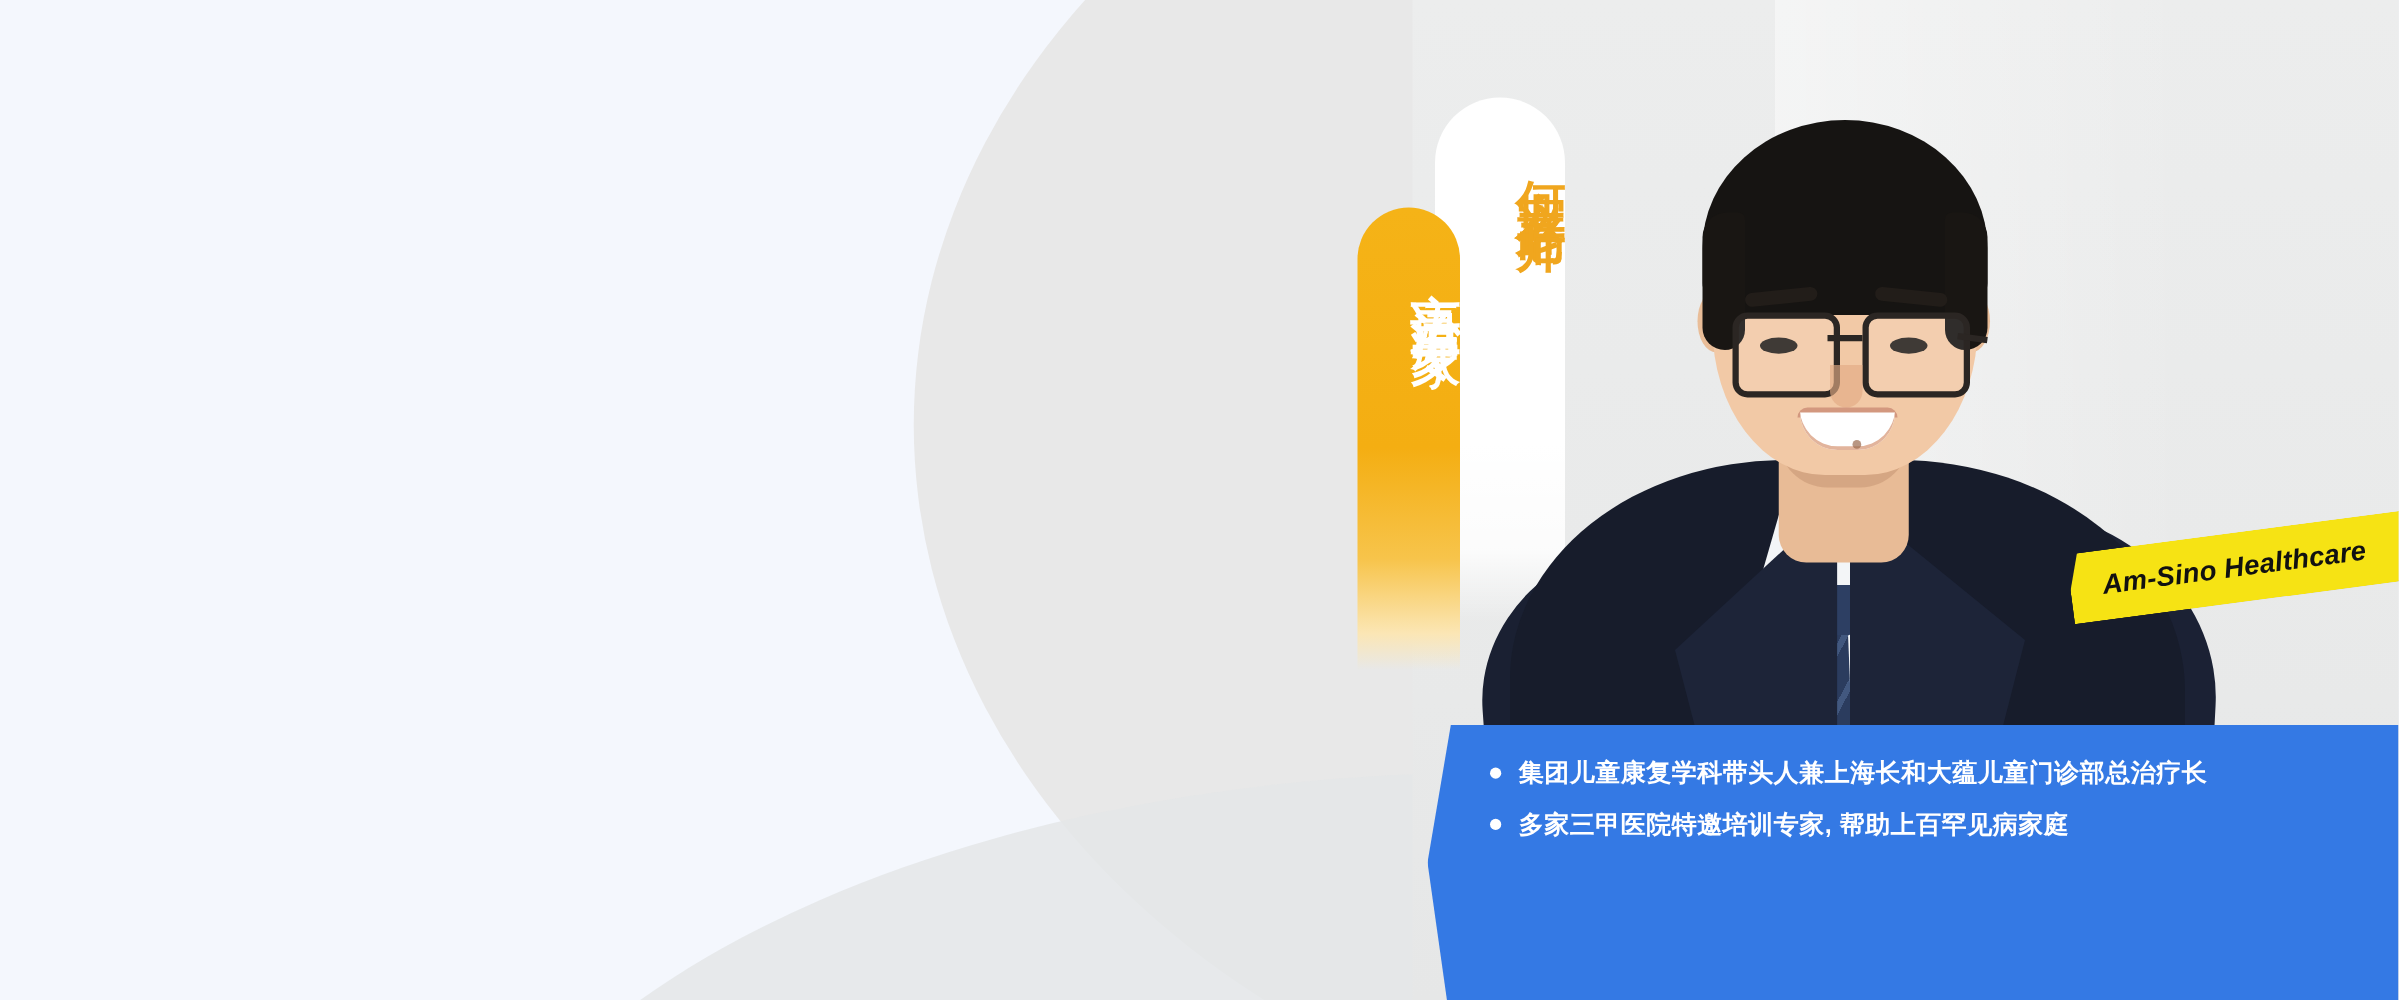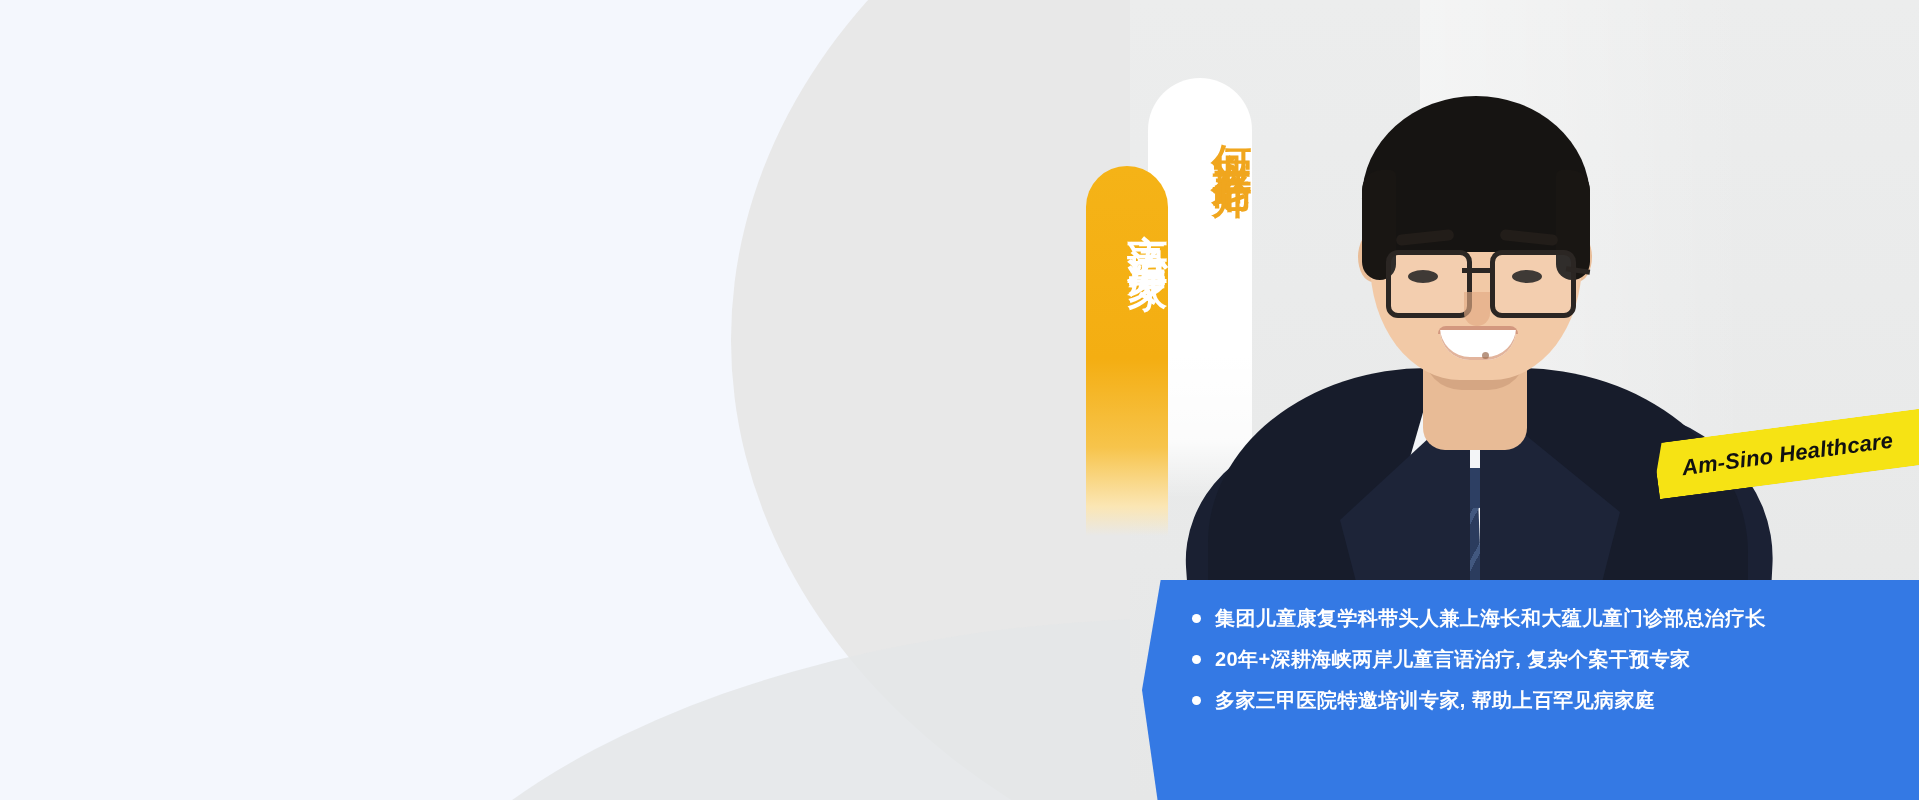--- a/index.html
+++ b/index.html
@@ -483,22 +483,18 @@
   </div>
 
   <div class="cred-panel">
     <ul class="cred-list">
       <li class="cred-item">
         <span class="cred-bullet"></span>
         <span class="cred-text">集团儿童康复学科带头人兼上海长和大蕴儿童门诊部总治疗长</span>
       </li>
       <li class="cred-item">
         <span class="cred-bullet"></span>
-        <span class="cred-text">20年+深耕海峡两岸儿童言语治疗, 复杂个案干预专家</span>
-      </li>
-      <li class="cred-item">
-        <span class="cred-bullet"></span>
         <span class="cred-text">多家三甲医院特邀培训专家, 帮助上百罕见病家庭</span>
       </li>
     </ul>
   </div>
 
 </div>
 
 </body></html>

